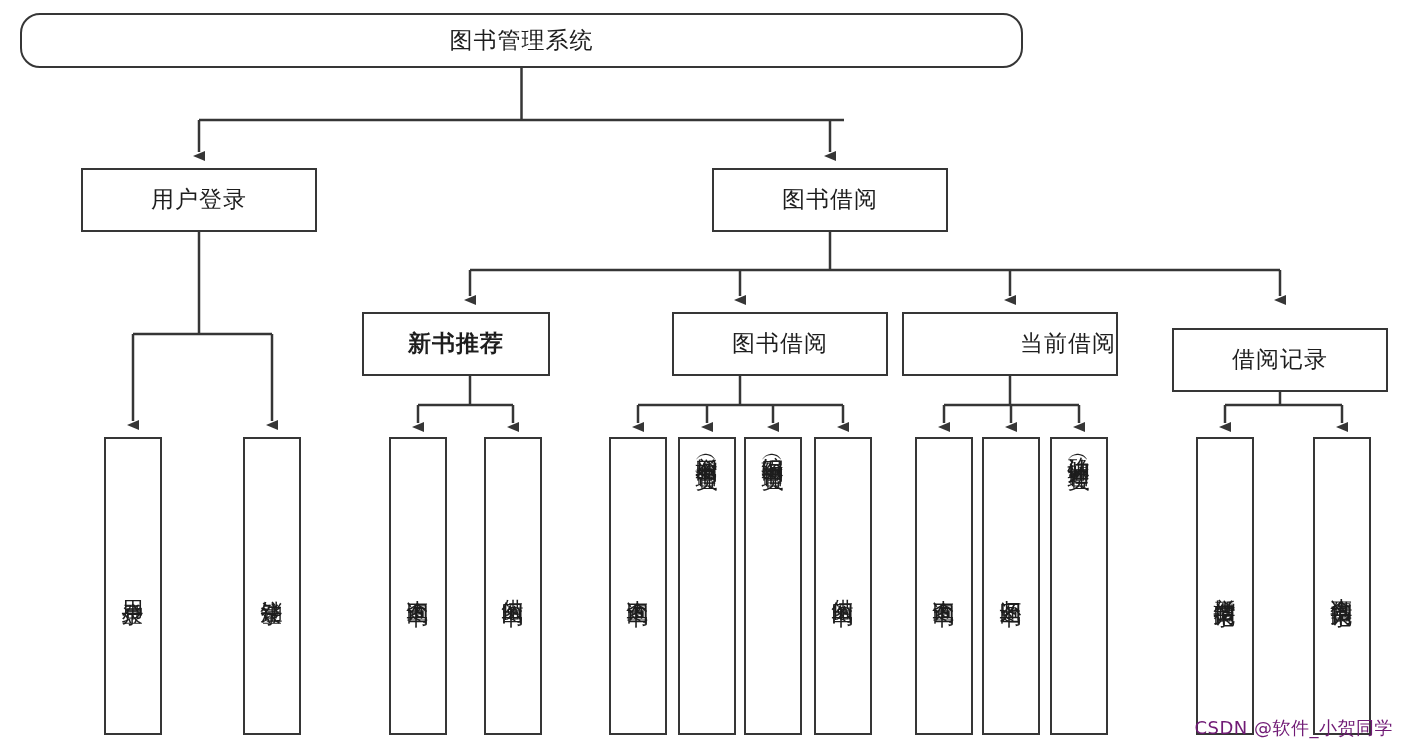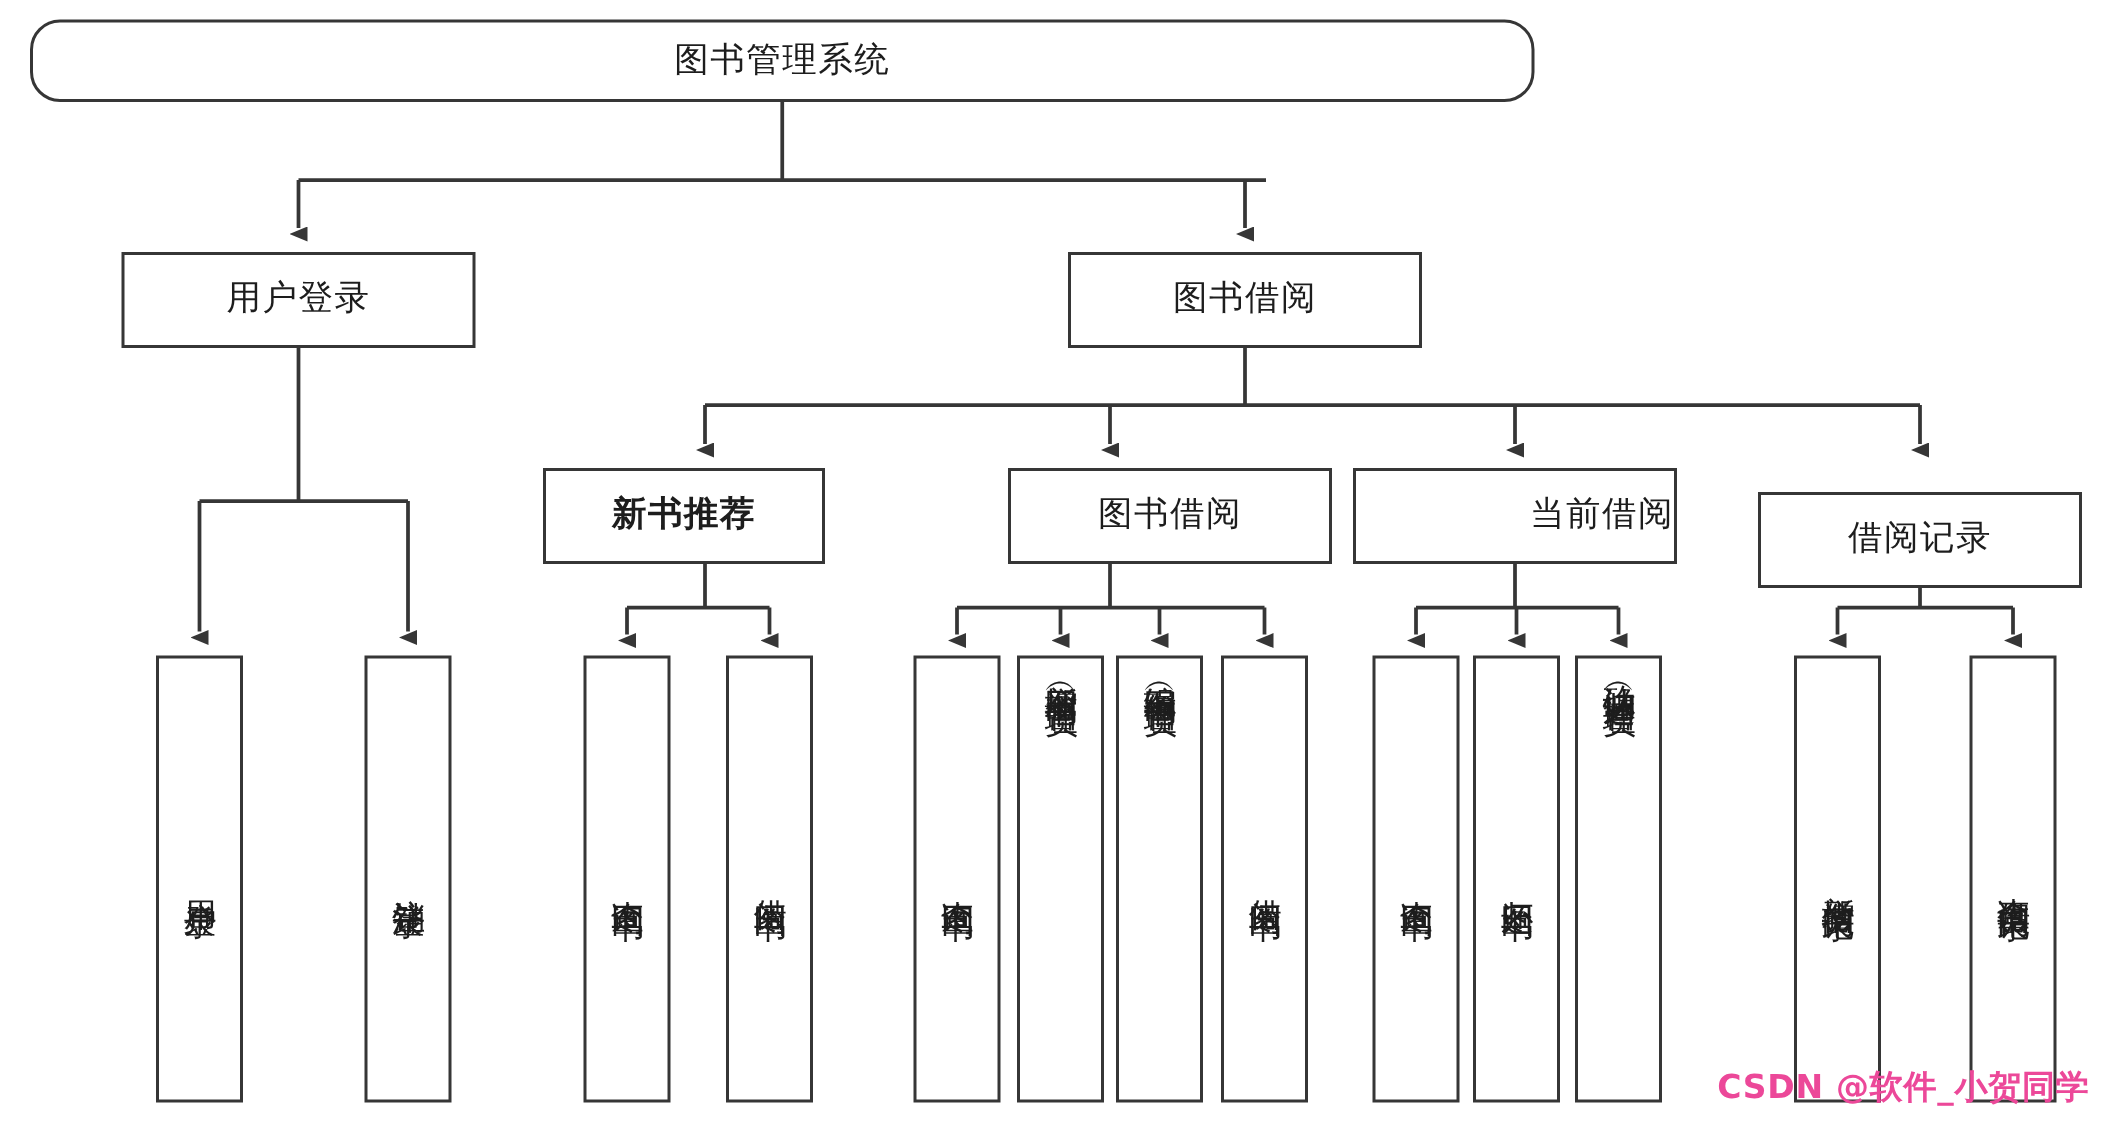--- a/index.html
+++ b/index.html
@@ -57,25 +57,24 @@
   .vert .vert-label {
     margin: 0 auto;
   }
   .vert.center-text {
     align-items: center;
   }
   .watermark {
     position: absolute;
     right: 12px;
     bottom: 7px;
-    font-size: 22px;
-    color: #ec4899;
+    font-size: 18px;
+    color: #701a75;
     letter-spacing: 0.5px;
     white-space: nowrap;
-    font-weight: bold;
   }
 </style>
 </head>
 <body>
 
 <div id="canvas">
 
   <svg class="edges" viewBox="0 0 1405 747">
     <defs>
       <marker id="arrow" markerWidth="10" markerHeight="12" refX="1" refY="6" orient="auto" markerUnits="userSpaceOnUse">

